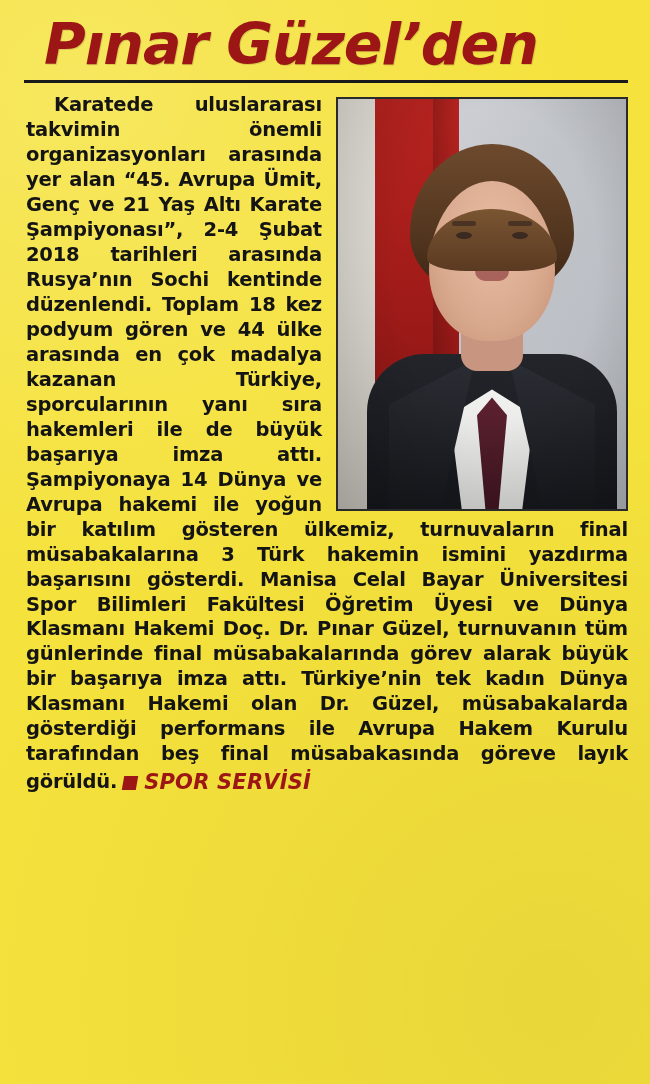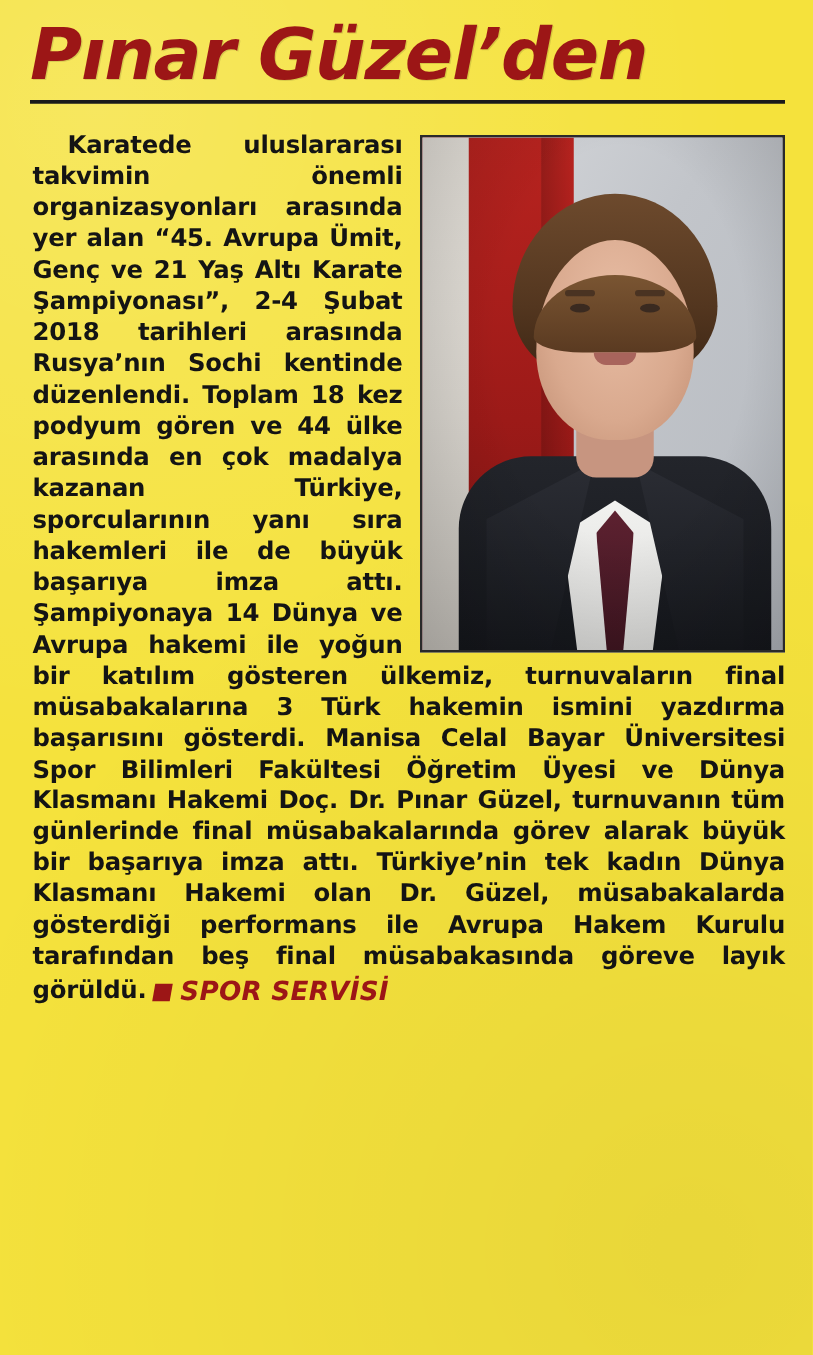--- a/index.html
+++ b/index.html
@@ -29,20 +29,21 @@
     inset: 0;
     background:
       radial-gradient(circle at 12% 8%, rgba(255,255,255,0.18), rgba(255,255,255,0) 45%),
       radial-gradient(circle at 85% 92%, rgba(0,0,0,0.05), rgba(0,0,0,0) 55%);
     pointer-events: none;
   }
   .headline-block {
     padding: 18px 20px 0 24px;
     position: relative;
     z-index: 2;
+    margin-left: 20px;
   }
   .headline-1 {
     font-family: "DejaVu Sans", sans-serif;
     font-weight: bold;
     font-style: italic;
     font-size: 57px;
     line-height: 0.92;
     color: #9c1616;
     letter-spacing: -1px;
     white-space: nowrap;
@@ -64,21 +65,20 @@
     height: 3px;
     background: #1a1a1a;
     margin: 10px 22px 0 24px;
     position: relative;
     z-index: 2;
   }
   .body-area {
     position: relative;
     z-index: 2;
     padding: 10px 22px 0 26px;
-    margin-top: 11px;
   }
   .photo {
     float: right;
     width: 288px;
     height: 410px;
     margin: 4px 0 6px 14px;
     border: 2px solid #2a2a2a;
     position: relative;
     overflow: hidden;
     background: #c9ccd2;

